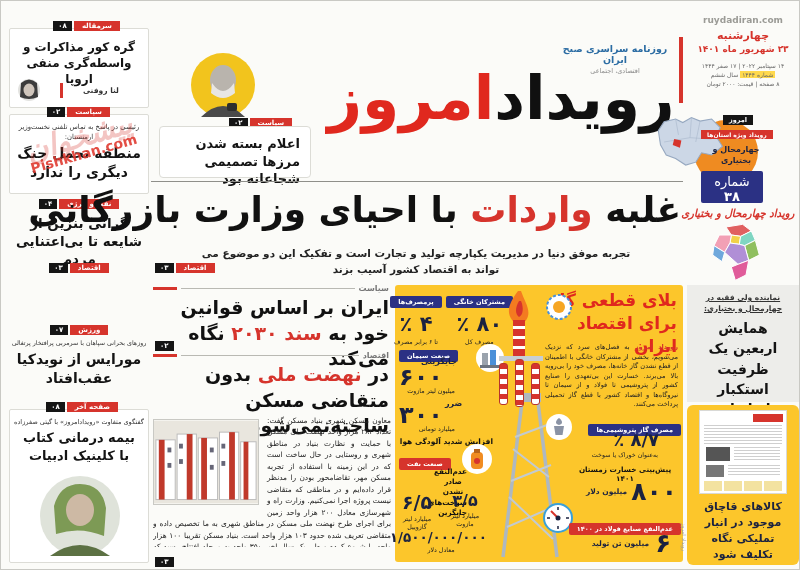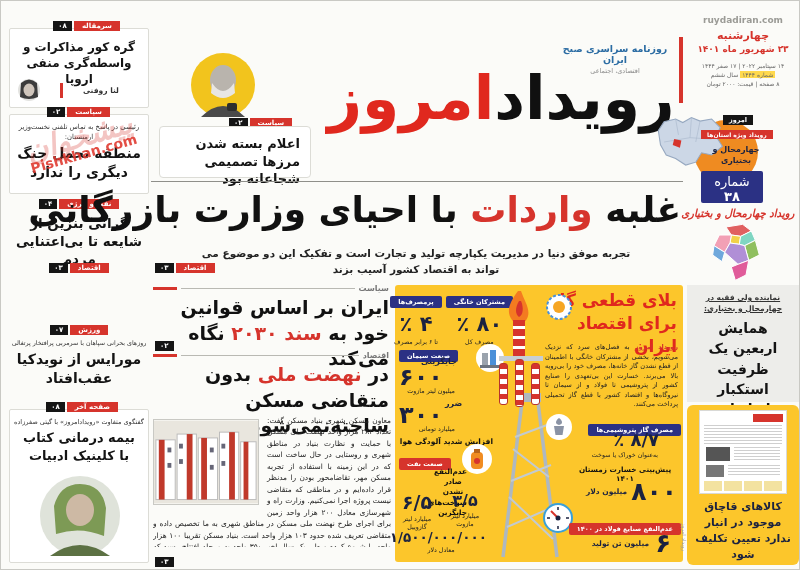--- a/index.html
+++ b/index.html
@@ -365,18 +365,18 @@
   <div class="abs" style="left:686px; top:404px; width:112px; height:160px; background:#fcc62b; border-radius:6px;">
     <div class="abs" style="left:12px; top:5px; width:88px; height:84px; background:#fff; border:1px solid #d9d9d6;">
       <div class="abs" style="right:3px; top:3px; width:30px; height:8px; background:#d6342c;"></div>
       <div class="thumb-line" style="left:4px; top:14px; width:78px; height:20px;"></div>
       <div class="abs" style="left:6px; top:36px; width:24px; height:14px; background:#555;"></div>
       <div class="thumb-line" style="left:34px; top:36px; width:46px; height:14px;"></div>
       <div class="abs" style="left:6px; top:54px; width:18px; height:12px; background:#777;"></div>
       <div class="thumb-line" style="left:28px; top:54px; width:52px; height:12px;"></div>
       <div class="abs" style="left:4px; top:70px; width:78px; height:10px; background:repeating-linear-gradient(90deg,#f3e2a0 0 18px,#fff 18px 20px);"></div>
     </div>
-    <div class="hl" style="position:absolute; left:0; top:94px; width:112px; font-size:11px; color:#1b2240; line-height:1.45; padding:0 8px;">کالاهای قاچاق موجود در انبار ندارد تعیین تکلیف شود</div>
+    <div class="hl" style="position:absolute; left:0; top:94px; width:112px; font-size:11px; color:#1b2240; line-height:1.45; padding:0 8px;">کالاهای قاچاق موجود در انبار تملیکی نگاه تکلیف شود</div>
   </div>
 
   <div class="abs vtext" style="left:680px; top:430px; height:120px;">رویداد امروز</div>
 
 </div>
 
 </body></html>

